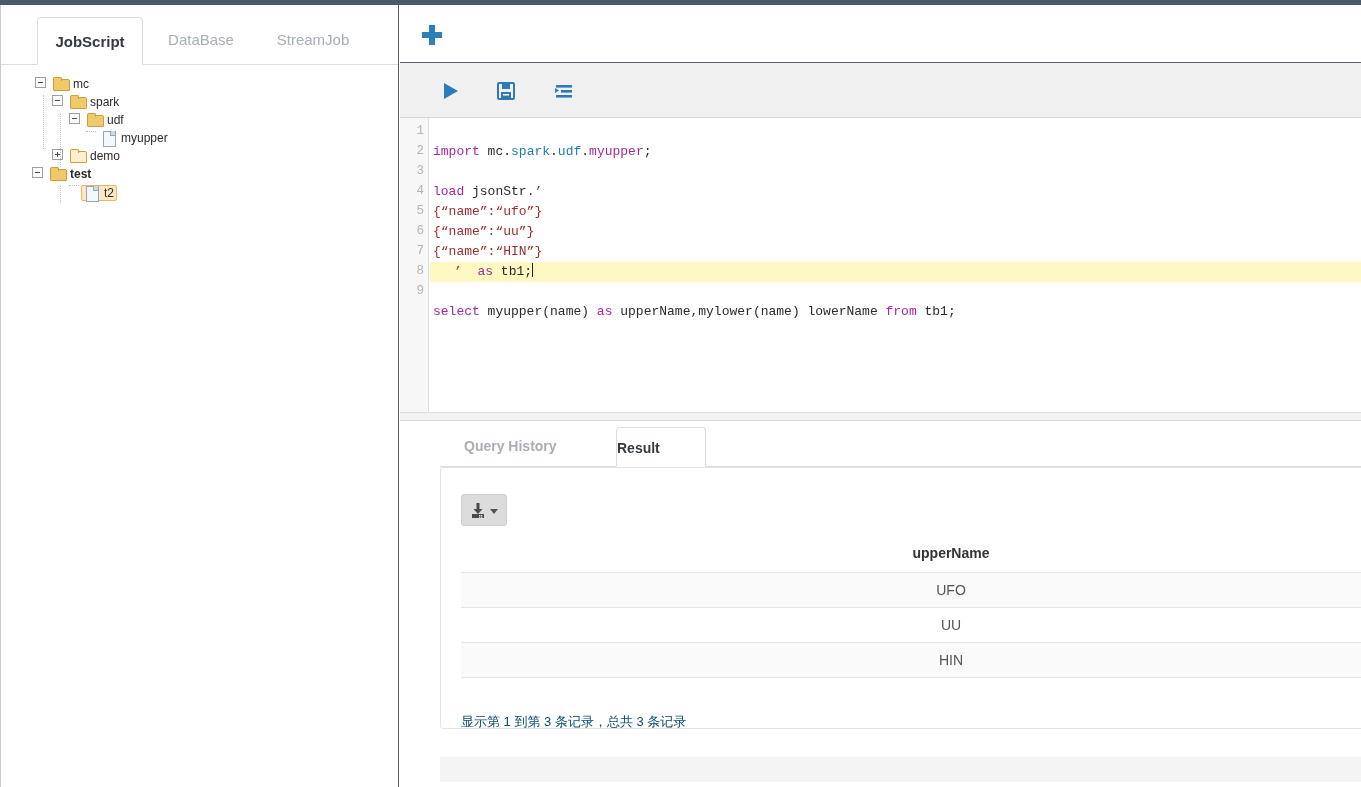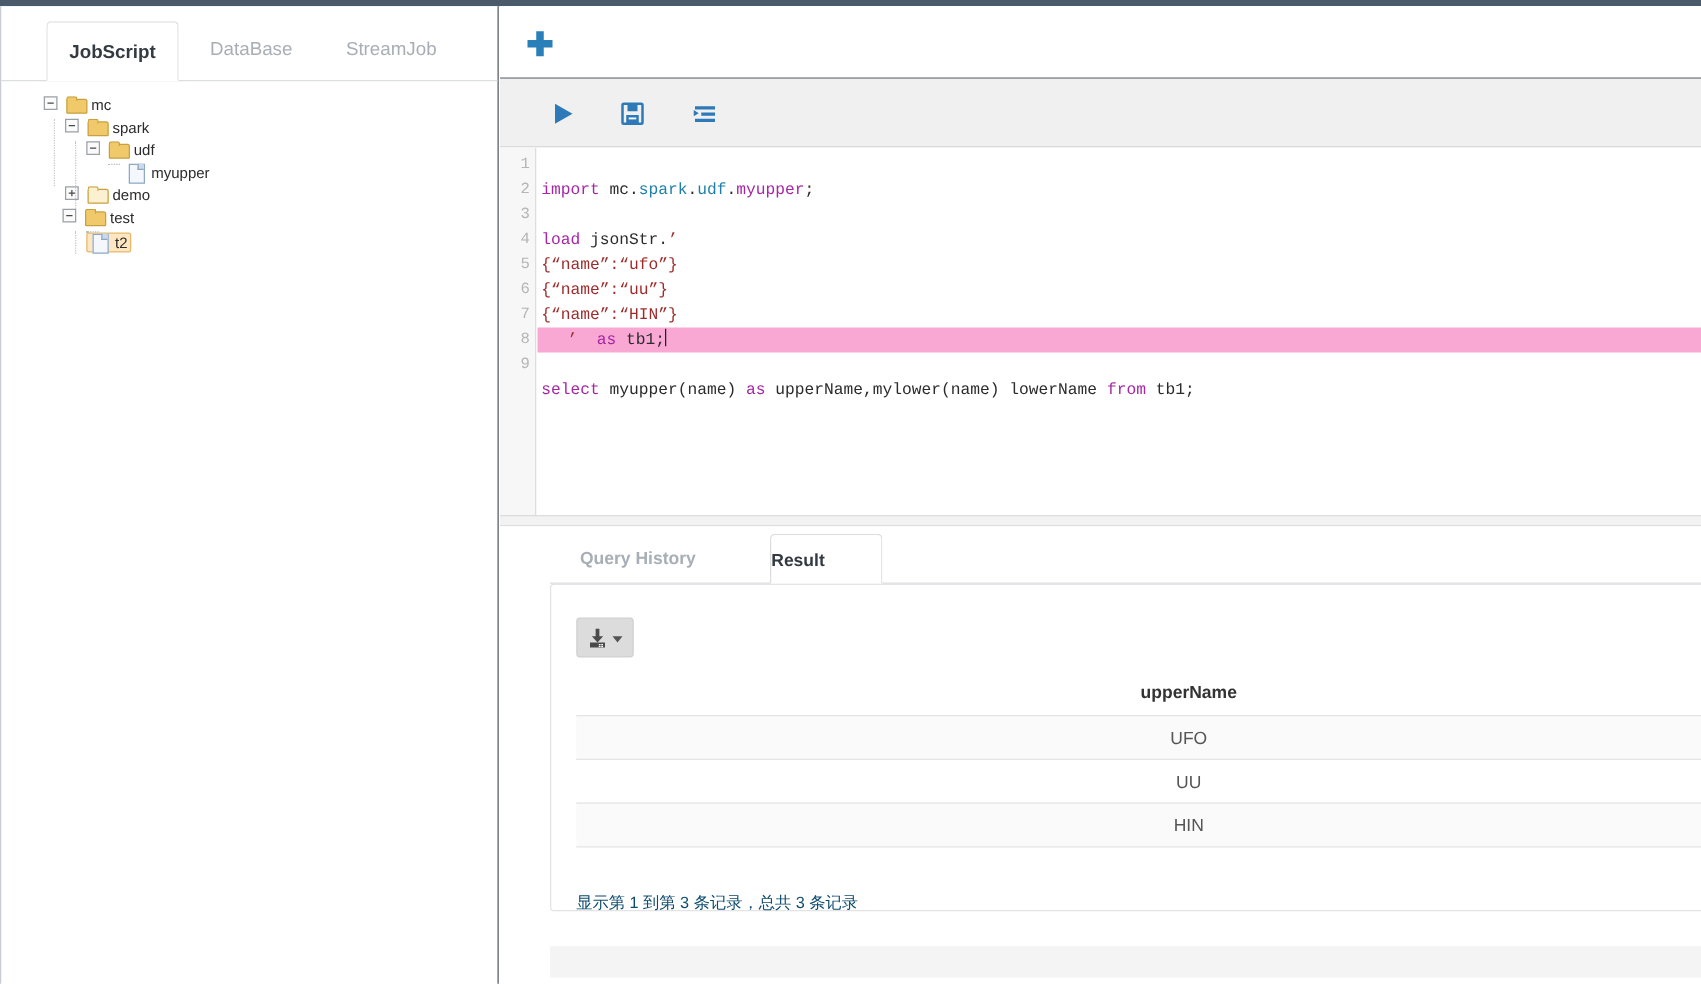--- a/index.html
+++ b/index.html
@@ -217,21 +217,21 @@
   }
   .cline {
     position: absolute; left: 0; right: 0;
     height: 20px; line-height: 20px;
     padding-left: 3px;
     font-family: "Liberation Mono", monospace;
     font-size: 13px;
     color: #2b2b2b;
     white-space: pre;
   }
-  .cline.active { background: #f9a8d4; padding-left: 24px; }
+  .cline.active { background: #fef9c3; padding-left: 24px; }
   .kw  { color: #a626a4; }
   .pkg { color: #1f7fa8; }
   .str { color: #9e2b2b; }
   .caret {
     display: inline-block;
     width: 1px; height: 14px;
     background: #222;
     vertical-align: -2px;
   }
 
@@ -383,28 +383,28 @@
           <span>myupper</span>
         </span>
       </div>
       <div class="tnode" style="padding-left: 51px; top: 72px; position: absolute;">
         <span class="toggler plus"></span>
         <span class="hit">
           <span class="ico folder-closed"></span>
           <span>demo</span>
         </span>
       </div>
-      <div class="tnode" style="padding-left: 49px; top: 90px; position: absolute;">
+      <div class="tnode" style="padding-left: 31px; top: 90px; position: absolute; font-weight: bold;">
         <span class="toggler"></span>
         <span class="hit">
           <span class="ico folder-open"></span>
           <span>test</span>
         </span>
       </div>
-      <div class="tnode selected" style="padding-left: 68px; top: 108px; position: absolute; flex-direction: column;">
+      <div class="tnode selected" style="padding-left: 68px; top: 108px; position: absolute;">
         <span class="dots"></span>
         <span class="hit">
           <span class="ico file-doc"></span>
           <span>t2</span>
         </span>
       </div>
       <div class="vline" style="left: 42px; top: 18px; height: 54px;"></div>
       <div class="vline" style="left: 59px; top: 36px; height: 54px;"></div>
       <div class="vline" style="left: 59px; top: 108px; height: 18px;"></div>
       <div class="vline" style="left: 76px; top: 198px; height: 0px;"></div>

